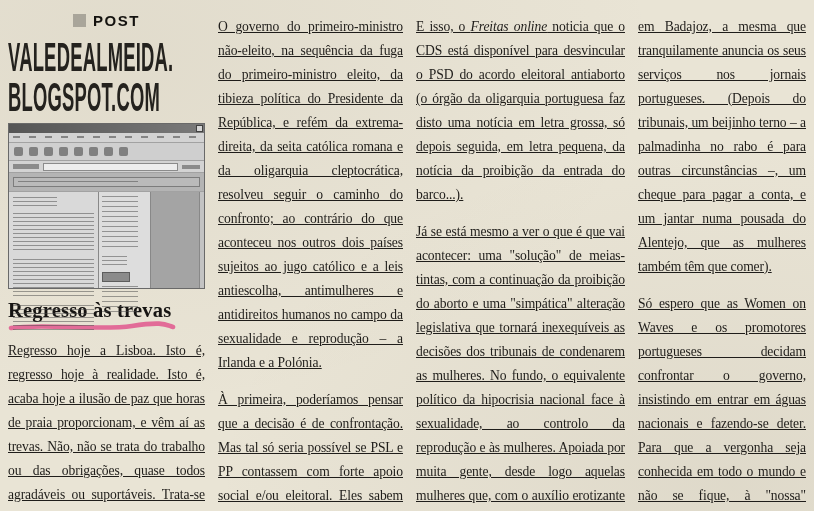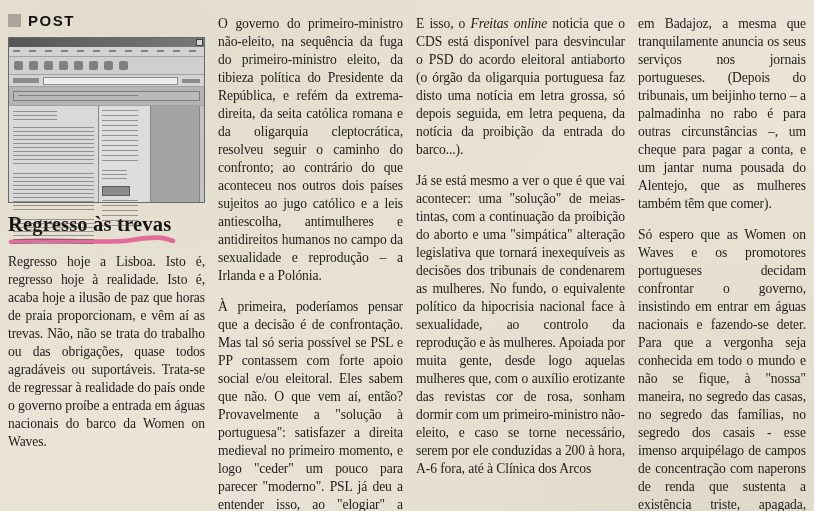--- a/index.html
+++ b/index.html
@@ -15,27 +15,28 @@
     font-family:"Liberation Serif", serif;
     color:#1f1d1a;
   }
   .col{box-sizing:border-box;}
   .col1{width:197px;flex:0 0 auto;}
   .col2{width:185px;flex:0 0 auto;padding-top:5px;}
   .col3{width:209px;flex:0 0 auto;padding-top:5px;}
   .col4{flex:1 1 auto;padding-top:5px;}
   p.body{
     margin:0 0 13px 0;
-    font-size:13.6px;line-height:18px;
+    font-size:13.6px;line-height:24px;
     text-align:justify;
     hyphens:auto;-webkit-hyphens:auto;
     letter-spacing:-0.1px;
+    text-decoration:underline;
   }
   
-  .kicker-row{display:flex;align-items:center;gap:7px;margin:2px 0 8px 0;}
+  .kicker-row{display:flex;align-items:center;gap:7px;margin:2px 0 8px 0;justify-content:center;}
   .kicker-square{width:13px;height:13px;background:#a9a59a;display:inline-block;}
   .kicker{font-family:"Liberation Sans",sans-serif;font-weight:bold;font-size:15px;letter-spacing:1.5px;color:#14120f;}
   .site-title{display:flex;flex-direction:column;}
   .site-line{
     display:inline-block;white-space:nowrap;
     font-family:"Liberation Sans",sans-serif;font-weight:bold;
     font-size:40px;line-height:40px;letter-spacing:.5px;color:#24221e;
     transform:scaleX(.46);transform-origin:left center;
   }
   
@@ -82,20 +83,24 @@
 </style>
 </head>
 <body>
 
 <div class="sheet">
 
   <div class="col col1">
     <div class="kicker-row">
       <span class="kicker-square"></span>
       <span class="kicker">POST</span>
+    </div>
+    <div class="site-title">
+      <span class="site-line">VALEDEALMEIDA.</span>
+      <span class="site-line">BLOGSPOT.COM</span>
     </div>
 
     <div class="screenshot">
       <div class="bw-titlebar">
         <span class="bw-close"></span>
       </div>
       <div class="bw-menubar"></div>
       <div class="bw-toolbar">
         <i class="tbtn"></i>
         <i class="tbtn"></i>

